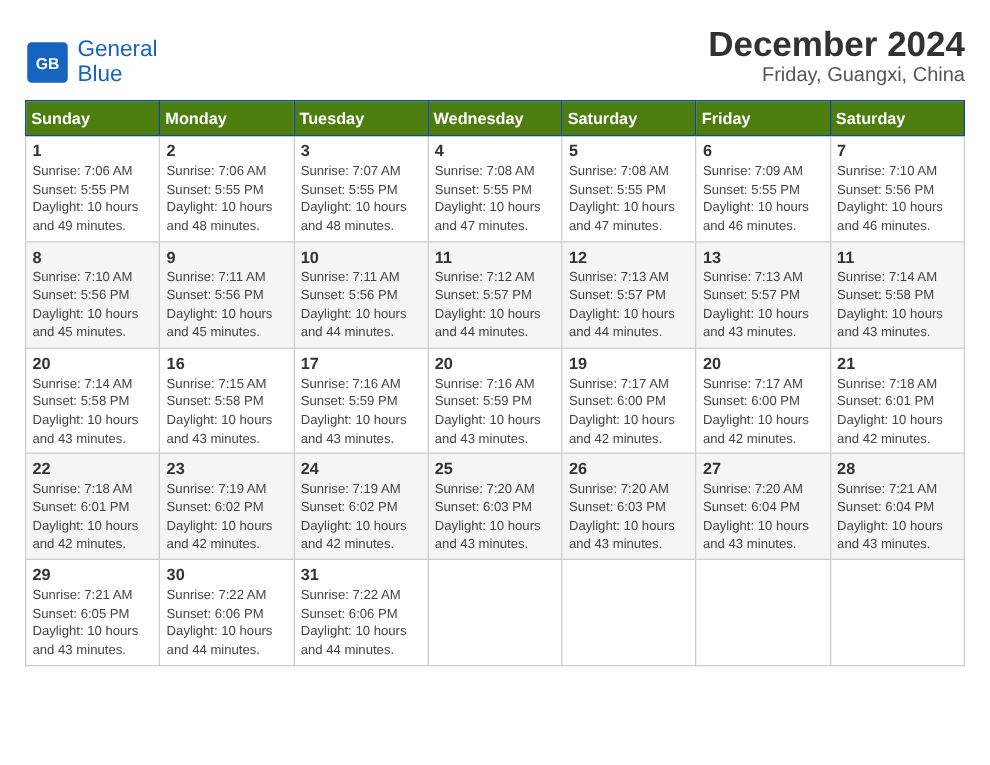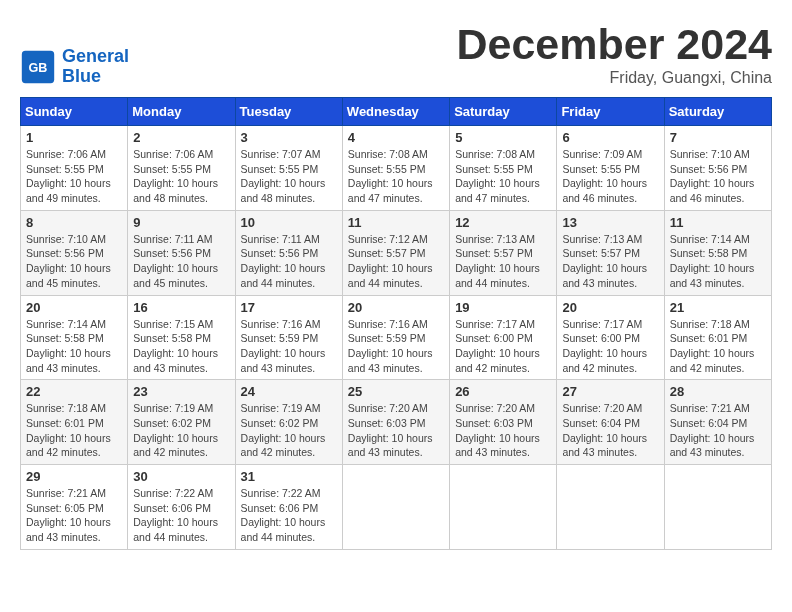--- a/index.html
+++ b/index.html
@@ -16,50 +16,50 @@
       align-items: flex-end;
       margin-bottom: 10px;
     }
     .logo {
       display: flex;
       align-items: center;
       gap: 6px;
     }
     .logo-text {
       font-size: 18px;
-      font-weight: bold;
+      font-weight: normal;
       color: #333;
       line-height: 1.1;
     }
     .logo-text span {
       color: #1565c0;
     }
     .logo-icon {
       width: 36px;
       height: 36px;
     }
     .title-block {
       text-align: right;
     }
     .month-year {
-      font-size: 43px;
+      font-size: 28px;
       font-weight: bold;
       color: #333;
     }
     .location {
       font-size: 16px;
       color: #555;
     }
     .calendar {
       width: 100%;
       border-collapse: collapse;
       font-size: 11px;
     }
     .calendar th {
-      background: #1d4ed8;
+      background: #4d7c0f;
       color: #fff;
       padding: 6px 4px;
       text-align: left;
       font-size: 13px;
       font-weight: bold;
       border: 1px solid #0d47a1;
     }
     .calendar td {
       border: 1px solid #ccc;
       vertical-align: top;

